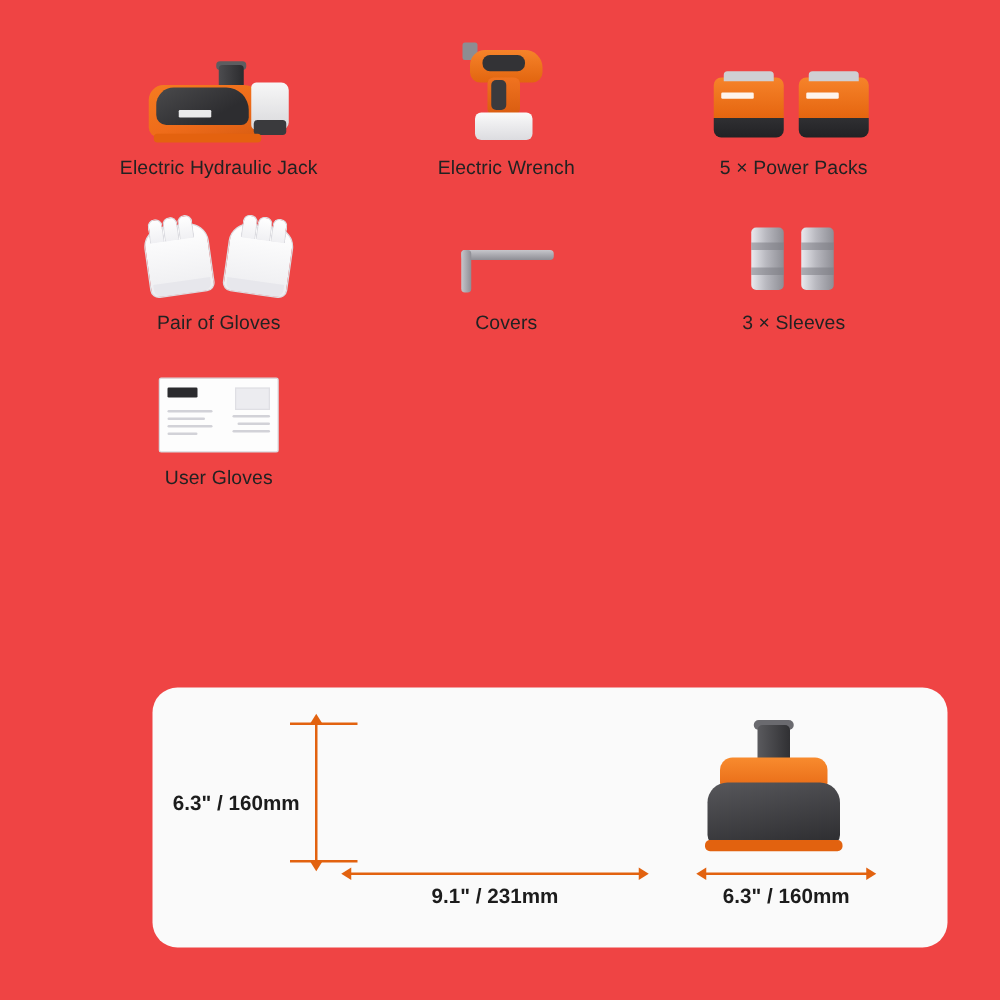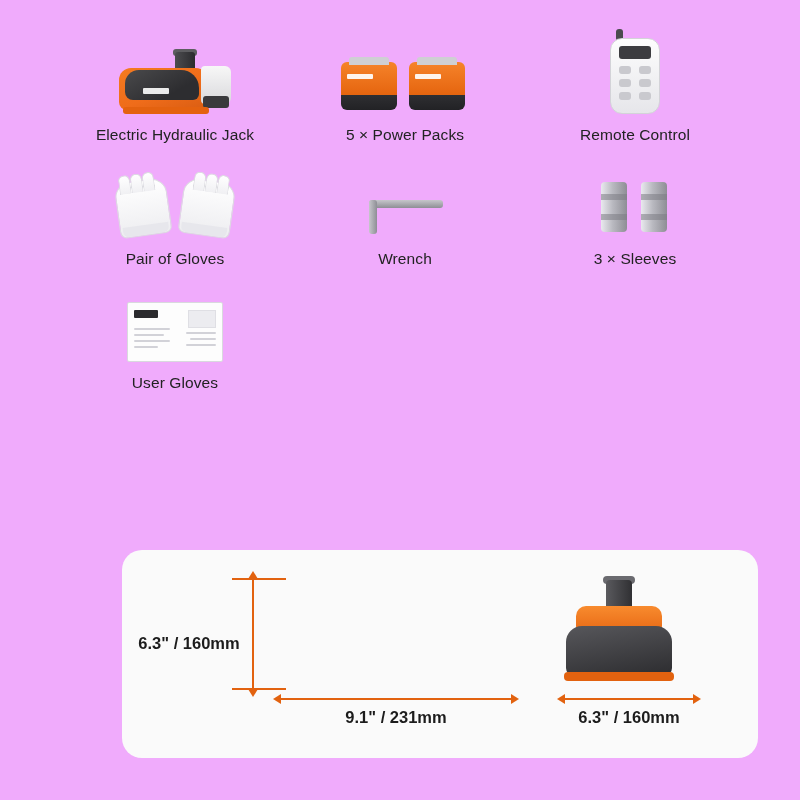--- a/index.html
+++ b/index.html
@@ -11,21 +11,21 @@
     height: 800px;
     background: #ffffff;
     font-family: "Liberation Sans", sans-serif;
     color: #2b2b2b;
     overflow: hidden;
   }
   .page {
     position: relative;
     width: 800px;
     height: 800px;
-    background: #f0abfc;
+    background: #ef4444;
     text-decoration: underline;
   }
 
   
   .kit-grid {
     position: absolute;
     left: 60px;
     top: 20px;
     width: 690px;
     display: grid;
@@ -436,54 +436,51 @@
             <div class="shell"></div>
           <div class="mark"></div>
           <div class="batt"></div>
             <div class="batt-b"></div>
           <div class="foot"></div>
         </div>
       </div>
       <div class="kit-label">Electric Hydraulic Jack</div>
     </div>
 
+    <div class="kit-cell">
+      <div class="kit-art">
+        <div class="wrench-tool">
+          <div class="anvil"></div>
+          <div class="head"></div>
+            <div class="head-dark"></div>
+          <div class="grip"></div>
+            <div class="grip-dark"></div>
+          <div class="base"></div>
+        </div>
+      </div>
+      <div class="kit-label">Electric Wrench</div>
+    </div>
 
 
     <div class="kit-cell">
       <div class="kit-art">
         <div class="packs">
           <div class="pack one">
               <span class="cap"></span>
               <span class="stripe"></span>
             </div>
           <div class="pack two">
               <span class="cap"></span>
               <span class="stripe"></span>
             </div>
         </div>
       </div>
       <div class="kit-label">5 × Power Packs</div>
     </div>
 
-    <div class="kit-cell">
-      <div class="kit-art">
-        <div class="remote">
-          <div class="antenna"></div>
-          <div class="case"></div>
-          <div class="screen"></div>
-          <div class="btn" style="left:9px; top:28px;"></div>
-          <div class="btn" style="left:29px; top:28px;"></div>
-          <div class="btn" style="left:9px; top:41px;"></div>
-          <div class="btn" style="left:29px; top:41px;"></div>
-          <div class="btn" style="left:9px; top:54px;"></div>
-          <div class="btn" style="left:29px; top:54px;"></div>
-        </div>
-      </div>
-      <div class="kit-label">Remote Control</div>
-    </div>
 
     <div class="kit-cell">
       <div class="kit-art">
         <div class="gloves">
           <div class="glove left">
             <i style="left:4px;"></i>
               <i style="left:16px;"></i>
               <i style="left:28px;"></i>
             <div class="cuff"></div>
           </div>
@@ -498,21 +495,21 @@
       <div class="kit-label">Pair of Gloves</div>
     </div>
 
     <div class="kit-cell">
       <div class="kit-art">
         <div class="allen">
             <div class="arm-h"></div>
             <div class="arm-v"></div>
           </div>
       </div>
-      <div class="kit-label">Wrench</div>
+      <div class="kit-label">Covers</div>
     </div>
 
     <div class="kit-cell">
       <div class="kit-art">
         <div class="sleeves">
           <div class="sleeve a">
               <span class="band" style="top:12px;"></span>
               <span class="band" style="top:32px;"></span>
             </div>
           <div class="sleeve b">

